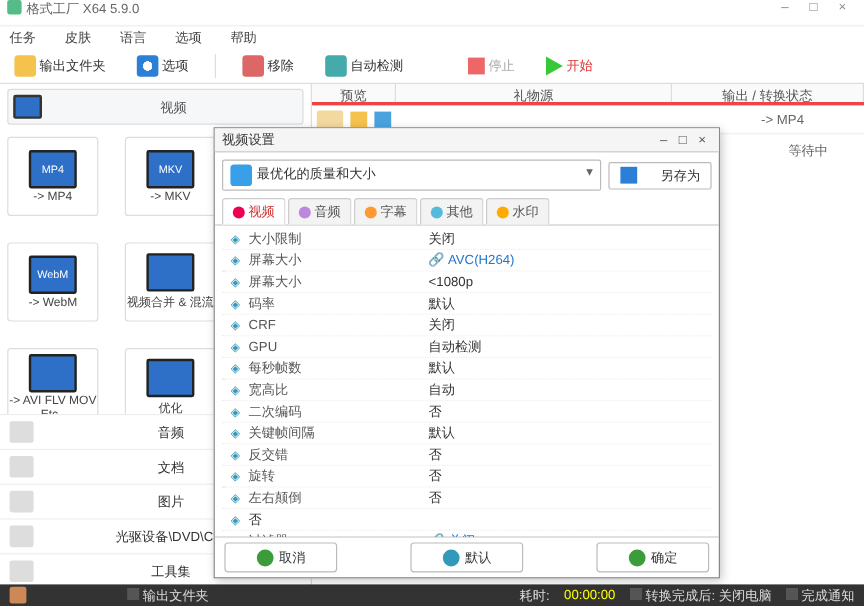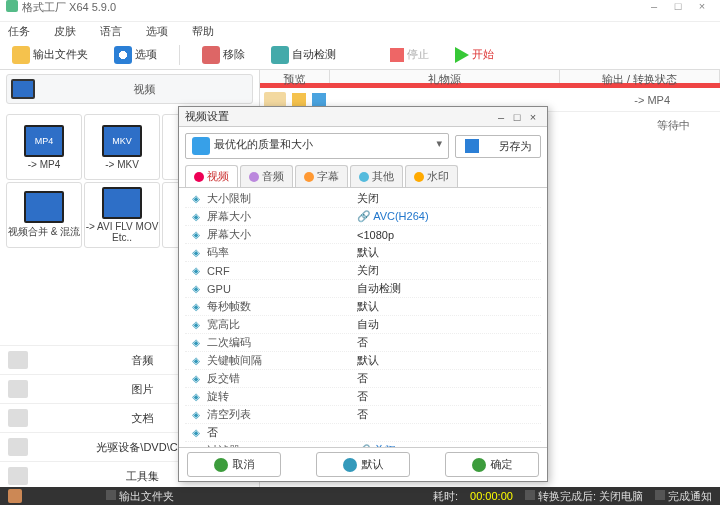--- a/index.html
+++ b/index.html
@@ -17,39 +17,39 @@
 .ic-opt{background:radial-gradient(circle,#fff 30%,#2b7fd6 32%)}
 .ic-remove{background:#d66}
 .ic-clear{background:#4aa}
 .sq-stop{width:14px;height:14px;background:#e66;display:inline-block}
 .tri-play{width:0;height:0;border-left:14px solid #37c837;border-top:8px solid transparent;border-bottom:8px solid transparent;display:inline-block}
 .main{display:flex;height:420px}
 .leftcol{width:260px;border-right:1px solid #ddd;display:flex;flex-direction:column}
 .cat-header{background:#f6f7f8;border:1px solid #ddd;border-radius:3px;margin:4px 6px;padding:4px;display:flex;align-items:center;gap:6px}
 .cat-header .film{width:24px;height:20px;background:#2e6fc7;border:2px solid #333;border-radius:2px}
 .cat-header .lbl{flex:1;text-align:center;color:#555}
-.tiles{display:flex;flex-wrap:wrap;gap:2px;padding:6px;overflow:hidden}
+.tiles{display:flex;flex-wrap:wrap;gap:22px;padding:6px;overflow:hidden}
 .tile{width:76px;height:66px;border:1px solid #ddd;border-radius:3px;background:#fff;display:flex;flex-direction:column;align-items:center;justify-content:center;gap:2px;cursor:pointer}
 .tile .thumb{width:40px;height:32px;background:#2e6fc7;border:2px solid #222;border-radius:2px;display:flex;align-items:center;justify-content:center;color:#fff;font-size:9px}
 .tile .cap{font-size:10px;color:#444;text-align:center}
 .sidecats{margin-top:auto}
 .sidecat{display:flex;align-items:center;gap:6px;padding:5px 8px;border-top:1px solid #eee;cursor:pointer}
 .sidecat .sic{width:20px;height:18px;background:#ddd;border-radius:2px}
 .rightcol{flex:1;display:flex;flex-direction:column}
-.list-head{height:18px;display:flex;border-bottom:5px solid #ef4444;background:#fafafa}
+.list-head{height:18px;display:flex;border-bottom:3px solid #ef4444;background:#fafafa}
 .list-head div{border-right:1px solid #ddd;padding:2px 6px;color:#555;text-align:center}
 .lh1{width:70px}.lh2{flex:1}.lh3{width:160px}
 .list-body{flex:1;position:relative;background:#fff}
 .row1{display:flex;align-items:center;height:24px;border-bottom:1px solid #eee;padding:0 4px;gap:6px}
 .row1 .mini{width:22px;height:16px;background:#f3d9a0;border-radius:2px}
 .row1 .arrow{color:#666}
 .waiting{position:absolute;right:30px;top:30px;color:#666}
 .statusbar{position:absolute;bottom:0;left:0;right:0;height:18px;background:#333;color:#ddd;display:flex;align-items:center;gap:12px;padding:0 8px;font-size:10px}
 .statusbar .chk{width:10px;height:10px;background:#555;display:inline-block;margin-right:3px}
-.dialog{position:absolute;left:178px;top:106px;width:370px;height:376px;background:#fff;border:1px solid #888;box-shadow:2px 2px 8px rgba(0,0,0,.25);display:flex;flex-direction:column}
+.dialog{position:absolute;left:178px;top:106px;width:422px;height:376px;background:#fff;border:1px solid #888;box-shadow:2px 2px 8px rgba(0,0,0,.25);display:flex;flex-direction:column}
 .dlg-title{height:20px;background:#f5f5f5;display:flex;align-items:center;padding:0 6px;border-bottom:1px solid #ccc}
 .dlg-title .t{flex:1;color:#333}
 .dlg-title .wb{width:16px;text-align:center;color:#555;cursor:pointer}
 .dlg-toprow{display:flex;align-items:center;gap:6px;padding:6px}
 .profile-sel{flex:1;display:flex;gap:4px;border:1px solid #bbb;border-radius:2px;padding:3px 6px;background:#fff;cursor:pointer}
 .profile-sel .pic{width:18px;height:18px;background:#37a0e8;border-radius:3px}
 .profile-sel .dd{color:#666}
 .saveas{width:86px;border:1px solid #bbb;border-radius:2px;padding:3px 4px;display:flex;align-items:center;gap:20px;justify-content:center;cursor:pointer;background:#fff}
 .saveas .disk{width:14px;height:14px;background:#2b7fd6}
 .dlg-tabs{display:flex;gap:2px;padding:0 6px;border-bottom:1px solid #ccc}
@@ -154,25 +154,25 @@
           <div class="cap">优化</div>
         </div>
       </div>
     <div class="sidecats" id="sidecats">
         <div class="sidecat">
           <span class="sic"></span>
           <span style="flex:1;text-align:center">音频</span>
         </div>
         <div class="sidecat">
           <span class="sic"></span>
+          <span style="flex:1;text-align:center">文档</span>
+        </div>
+        <div class="sidecat">
+          <span class="sic"></span>
           <span style="flex:1;text-align:center">图片</span>
-        </div>
-        <div class="sidecat">
-          <span class="sic"></span>
-          <span style="flex:1;text-align:center">文档</span>
         </div>
         <div class="sidecat">
           <span class="sic"></span>
           <span style="flex:1;text-align:center">光驱设备\DVD\CD\</span>
         </div>
         <div class="sidecat">
           <span class="sic"></span>
           <span style="flex:1;text-align:center">工具集</span>
         </div>
       </div>
@@ -305,21 +305,21 @@
         <span class="pk">反交错</span>
         <span class="pv">否</span>
       </div>
       <div class="prow">
         <span class="pic2">◈</span>
         <span class="pk">旋转</span>
         <span class="pv">否</span>
       </div>
       <div class="prow">
         <span class="pic2">◈</span>
-        <span class="pk">清空列表</span>
+        <span class="pk">左右颠倒</span>
         <span class="pv">否</span>
       </div>
       <div class="prow">
         <span class="pic2">◈</span>
         <span class="pv">否</span>
       </div>
       <div class="prow">
         <span class="pic2">◈</span>
         <span class="pk">过滤器</span>
         <span class="pv lk">🔗 关闭</span>

